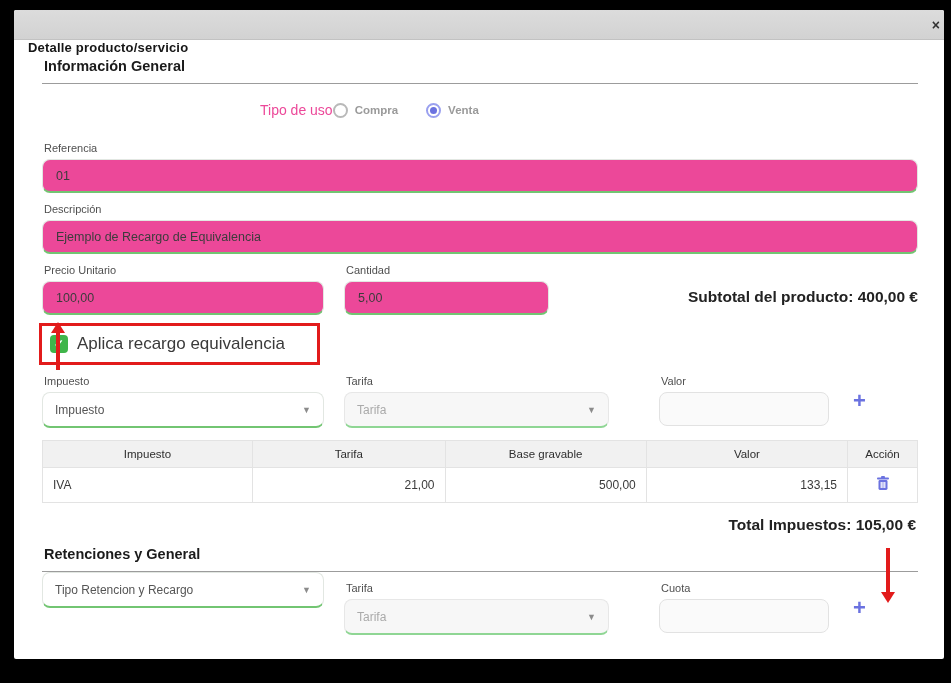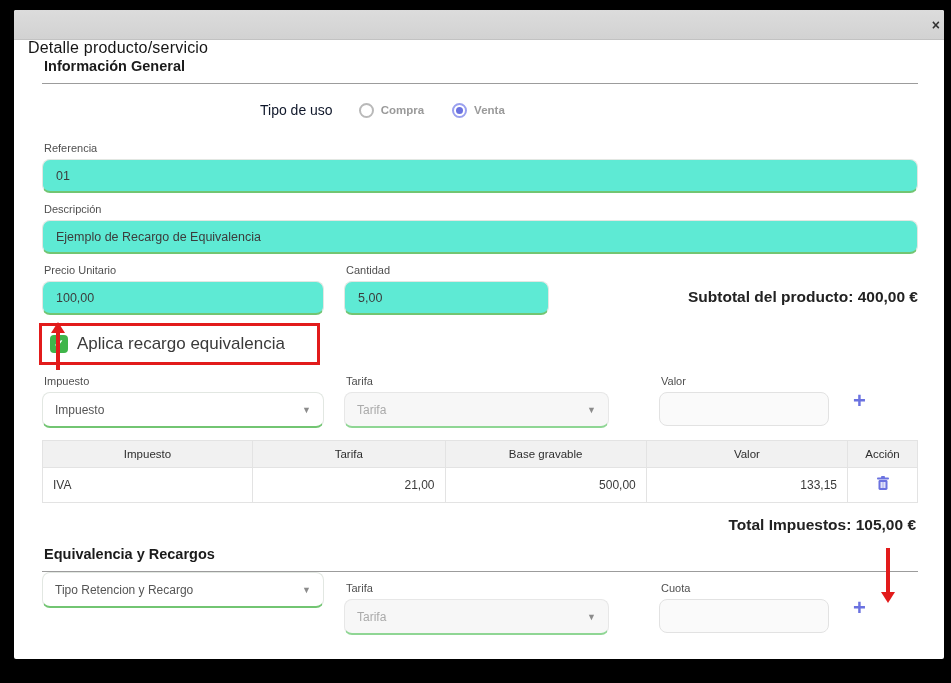--- a/index.html
+++ b/index.html
@@ -20,37 +20,37 @@
   }
   
   .titlebar {
     height: 30px;
     background: linear-gradient(#dcdcdc, #d2d2d2);
     border-bottom: 1px solid #c2c2c2;
     display: flex; align-items: center;
     padding: 0 10px 0 14px;
     justify-content: space-between;
   }
-  .titlebar .title { font-size: 16px; font-weight: normal; color: #161616; letter-spacing: .2px; margin-top: 46px; }
+  .titlebar .title { font-size: 13px; font-weight: bold; color: #161616; letter-spacing: .2px; margin-top: 46px; }
   .titlebar .close { font-size: 14px; color: #333; cursor: pointer; margin-right: -6px; font-weight: bold; }
 
   .content { padding: 8px 26px 0 28px; position: relative; }
 
   .section-heading {
     font-size: 14.5px; font-weight: bold; color: #1b1b1b;
     padding: 10px 0 9px 2px;
     border-bottom: 1px solid #9c9c9c;
   }
 
   
   .tipo-uso-row {
     display: flex; align-items: center; justify-content: flex-start;
     padding: 18px 0 14px 218px;
   }
-  .tipo-uso-label { font-size: 14px; color: #0f172a; margin-right: 26px; }
+  .tipo-uso-label { font-size: 14px; color: #ec4899; }
   .radio-opt { display: flex; align-items: center; margin-right: 28px; cursor: pointer; font-weight: bold; }
   .radio-circle {
     width: 15px; height: 15px; border-radius: 50%;
     border: 2px solid #b9b9b9; margin-right: 7px;
     display: inline-flex; align-items: center; justify-content: center;
     background: #fff;
   }
   .radio-circle.selected { border-color: #9aa0ef; }
   .radio-circle.selected::after {
     content: ""; width: 7px; height: 7px; border-radius: 50%;
@@ -61,21 +61,21 @@
   
   .field-label { font-size: 11px; color: #4f4f4f; margin: 10px 0 5px 2px; }
   .text-input {
     width: 100%; height: 34px;
     border: 1px solid #e2e7e2;
     border-bottom: 2px solid #72c572;
     border-radius: 8px;
     padding: 0 13px;
     font-size: 12.5px; color: #3c3c3c;
     font-family: "Liberation Sans", sans-serif;
-    background: #5eead4;
+    background: #ec4899;
     outline: none;
   }
   .plain-input {
     border: 1px solid #e2e2e2;
     border-bottom: 1px solid #e2e2e2;
     background: #fafafa;
   }
   .row { display: flex; align-items: flex-start; }
   .col-precio { width: 282px; }
   .col-cantidad { width: 205px; margin-left: 20px; }
@@ -265,21 +265,21 @@
           </td>
         </tr>
       </tbody>
     </table>
 
     <div class="total-row">
       <span class="bold-total">Total Impuestos: 105,00 €</span>
     </div>
 
     
-    <div class="section-heading">Equivalencia y Recargos</div>
+    <div class="section-heading">Retenciones y General</div>
 
     <div class="row">
       <div class="col-select1">
         <div class="select">
           <span>Tipo Retencion y Recargo</span>
           <span class="caret">▼</span>
         </div>
       </div>
       <div class="col-select2">
         <div class="field-label">Tarifa</div>

